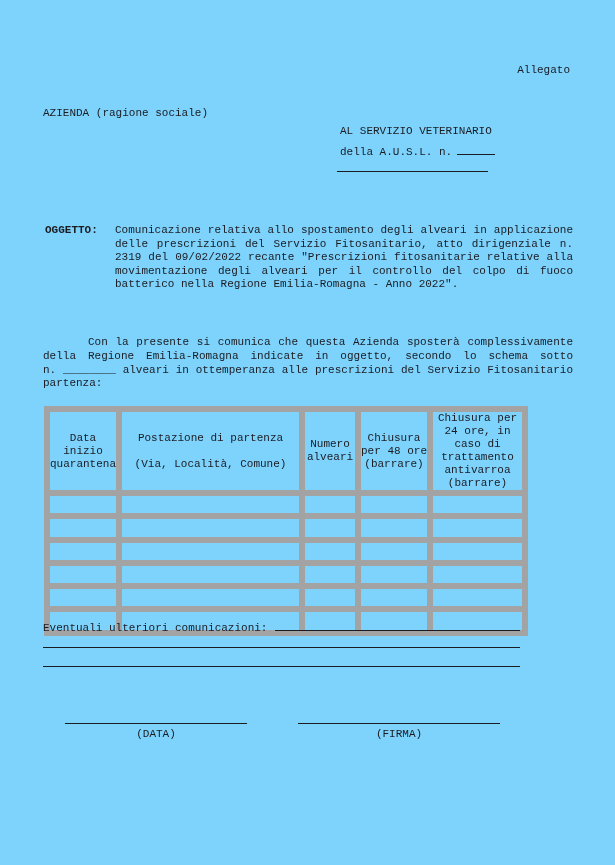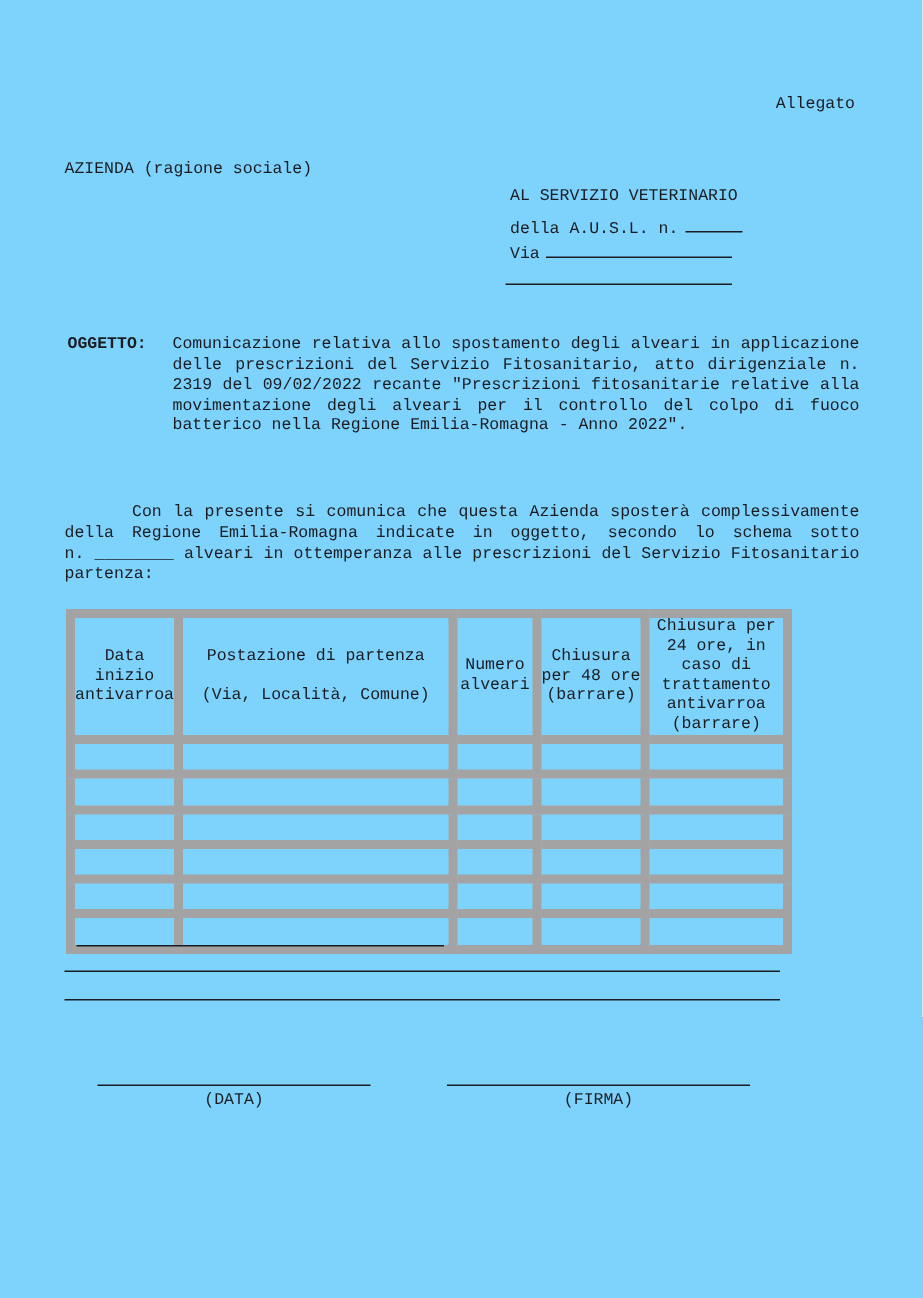--- a/index.html
+++ b/index.html
@@ -86,23 +86,20 @@
   <div class="abs azienda">AZIENDA (ragione sociale)</div>
 
   <div class="abs recipient">
     <div class="row">
       <span>AL SERVIZIO VETERINARIO</span>
     </div>
     <div class="row">
       <span>della A.U.S.L. n.</span><span class="blank b-ausl"></span>
     </div>
     <div class="row">
-      <span>Via</span><span class="blank b-via"></span>
-    </div>
-    <div class="row">
       <span class="blank b-addr"></span>
     </div>
   </div>
 
   <div class="abs oggetto-label">OGGETTO:</div>
   <div class="abs oggetto-text">
       <div class="jline first">Comunicazione relativa allo spostamento degli alveari in applicazione</div>
       <div class="jline">delle prescrizioni del Servizio Fitosanitario, atto dirigenziale n.</div>
       <div class="jline">2319 del 09/02/2022 recante "Prescrizioni fitosanitarie relative alla</div>
       <div class="jline">movimentazione degli alveari per il controllo del colpo di fuoco</div>
@@ -122,21 +119,21 @@
         <col class="c1">
           <col class="c2">
           <col class="c3">
           <col class="c4">
           <col class="c5">
       </colgroup>
       <thead>
         <tr>
             <th>Data
 inizio
-antivarroa</th>
+quarantena</th>
             <th>Postazione di partenza
 
 (Via, Località, Comune)</th>
             <th>Numero
 alveari</th>
             <th>Chiusura
 per 48 ore
 (barrare)</th>
             <th>Chiusura per
 24 ore, in
@@ -187,21 +184,21 @@
             <td></td>
             <td></td>
             <td></td>
             <td></td>
           </tr>
         </tbody>
     </table>
   </div>
 
   <div class="abs notes-row">
-    <span class="blank b-notes"></span>
+    <span>Eventuali ulteriori comunicazioni:</span><span class="blank b-notes"></span>
   </div>
   <div class="abs hline notes-line1"></div>
   <div class="abs hline notes-line2"></div>
 
   <div class="abs hline sig-line-left"></div>
   <div class="abs hline sig-line-right"></div>
   <div class="abs sig-label-right">(FIRMA)</div>
   <div class="abs sig-label-left">(DATA)</div>
 
 </div>

